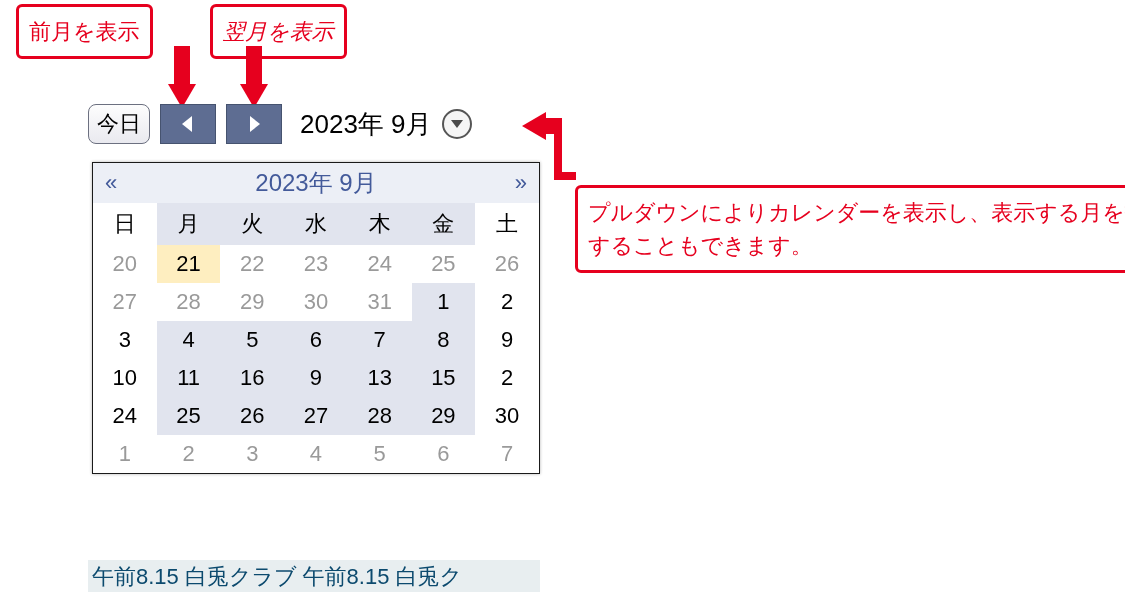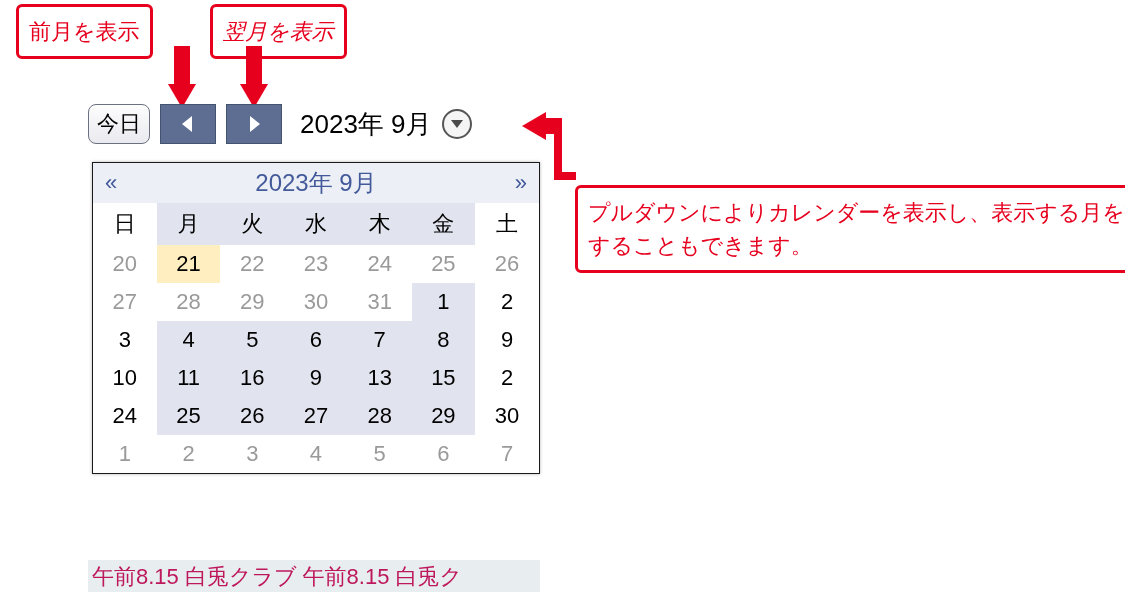--- a/index.html
+++ b/index.html
@@ -152,21 +152,21 @@
       height: 32px;
       width: 452px;
       background: #e8eef0;
       z-index: -1;
     }
     .bg-text {
       position: absolute;
       left: 92px;
       top: 562px;
       font-size: 22px;
-      color: #be185d;
+      color: #0c4a6e;
       white-space: nowrap;
       overflow: hidden;
       width: 448px;
     }
   </style>
 </head>
 <body>
 
 <div id="callout-prev" class="callout">前月を表示</div>
 

